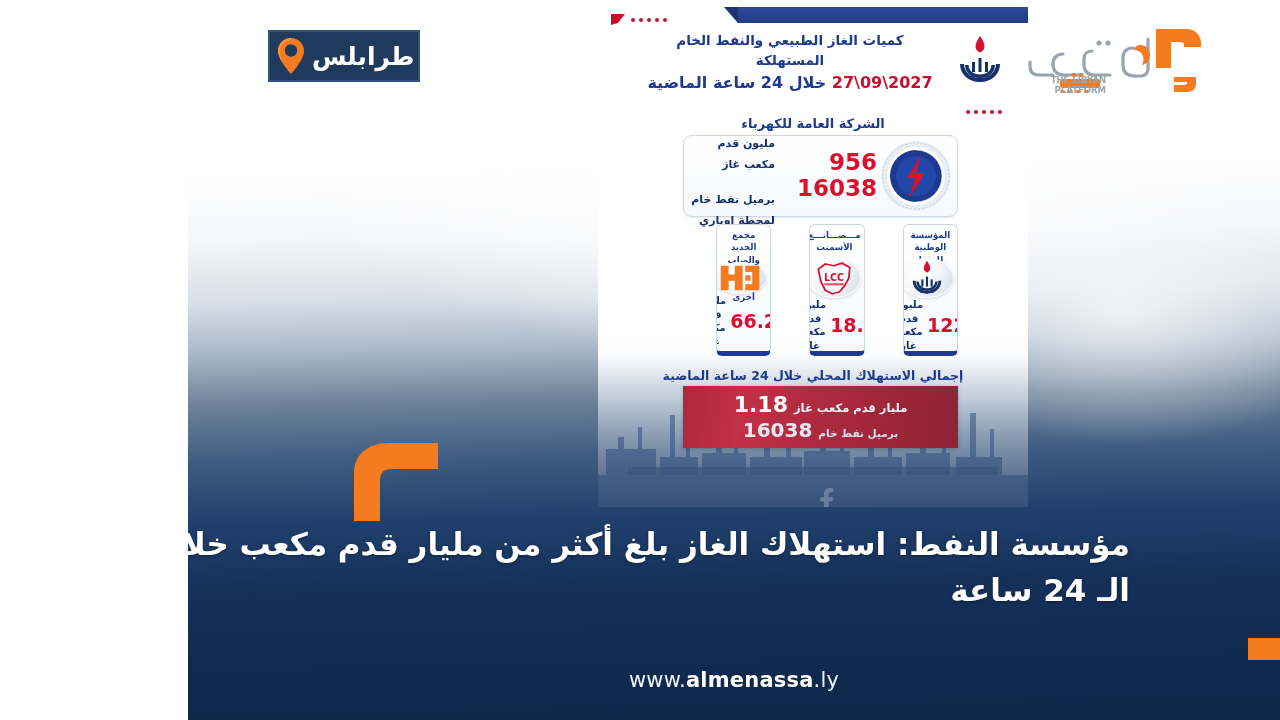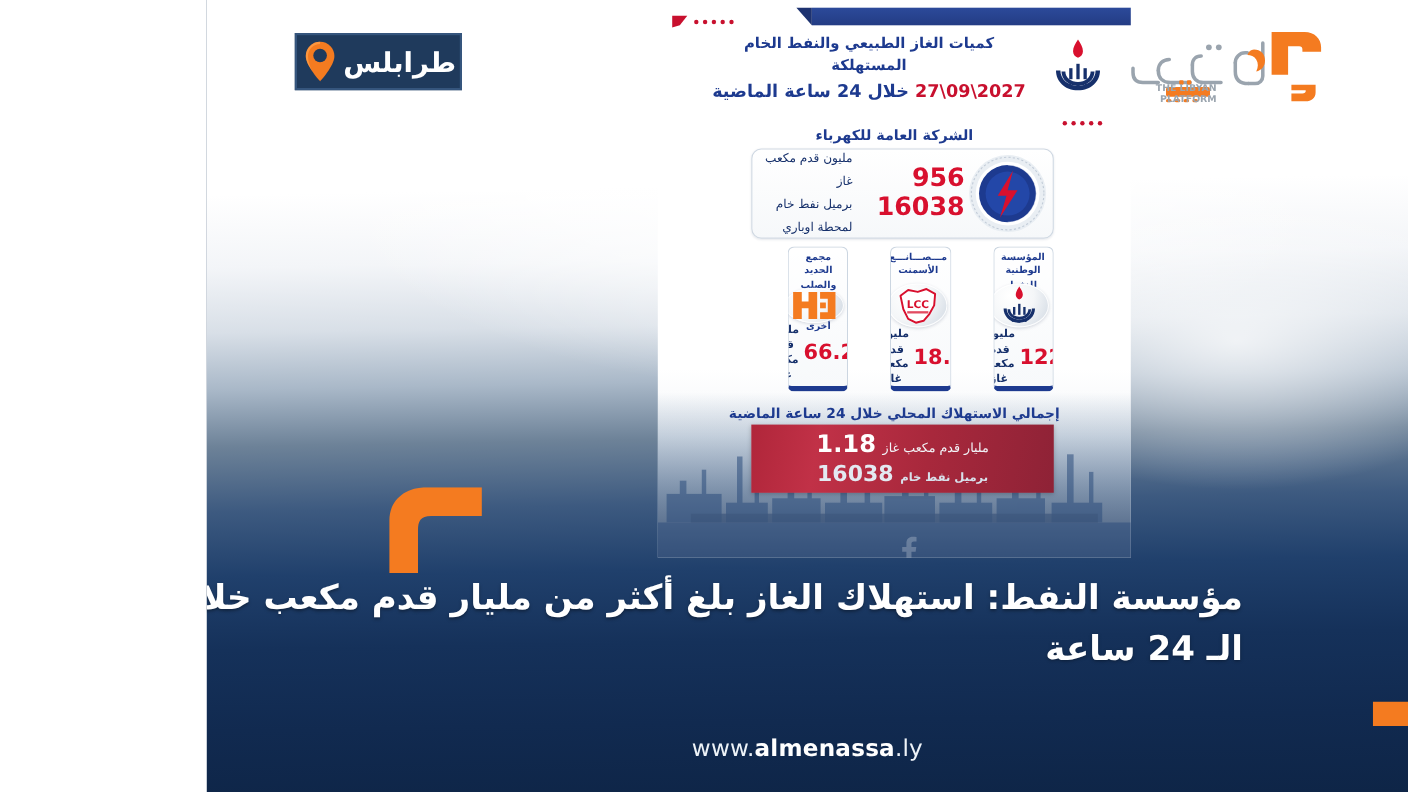--- a/index.html
+++ b/index.html
@@ -144,21 +144,21 @@
   #gecol-card .emblem { width: 74px; height: 74px; margin-right: 4px; flex: none; }
   #gecol-card .nums {
     display: flex; flex-direction: column; justify-content: center;
     align-items: flex-start; margin-right: 2px; flex: none; width: 96px;
   }
   #gecol-card .nums .n { color: #d8102e; font-size: 23px; font-weight: bold; line-height: 1.12; }
   #gecol-card .labels {
     display: flex; flex-direction: column; justify-content: center;
     align-items: flex-start; flex: 1; padding-right: 6px;
   }
-  #gecol-card .labels .t { color: #16306b; font-size: 11px; font-weight: normal; line-height: 1.9; }
+  #gecol-card .labels .t { color: #16306b; font-size: 11px; font-weight: bold; line-height: 1.9; margin-top: 14px; }
 
   
   #cards {
     position: absolute; left: 85px; top: 222px; width: 275px; height: 132px;
     display: flex; gap: 5px; z-index: 4; direction: rtl;
   }
   .card {
     flex: 1; background: linear-gradient(180deg,#ffffff,#f7f9fb);
     border: 1px solid #ccd6e1; border-radius: 6px;
     border-bottom: 5px solid #1d3a8f;
@@ -188,21 +188,21 @@
   #total-box {
     position: absolute; left: 85px; top: 384px; width: 275px; height: 62px;
     background: linear-gradient(100deg,#b0263a 0%,#c13147 22%,#a8283c 58%,#8e2236 100%);
     z-index: 4; display: flex; flex-direction: column;
     align-items: center; justify-content: center; gap: 1px;
     box-shadow: 0 1px 4px rgba(0,0,0,.22);
   }
   #total-box .row { display: flex; align-items: baseline; gap: 6px; }
   #total-box .big { color: #ffffff; font-size: 22px; font-weight: bold; line-height: 1.1; }
   #total-box .big2 { color: #e3e9f1; font-size: 20px; font-weight: bold; line-height: 1.1; }
-  #total-box .u { color: #f2f5f9; font-size: 11.5px; font-weight: normal; }
+  #total-box .u { color: #f2f5f9; font-size: 11.5px; font-weight: bold; }
   #total-box .u2 { color: #d8e0ea; font-size: 10.5px; font-weight: bold; }
 
   
   #fb { position: absolute; left: 50%; transform: translateX(-50%); bottom: -6px; opacity: .8; z-index: 4; }
 
   
   #br-left { position: absolute; left: 160px; top: 443px; z-index: 25; }
   #br-right { position: absolute; left: 1060px; top: 604px; z-index: 25; }
 
   

